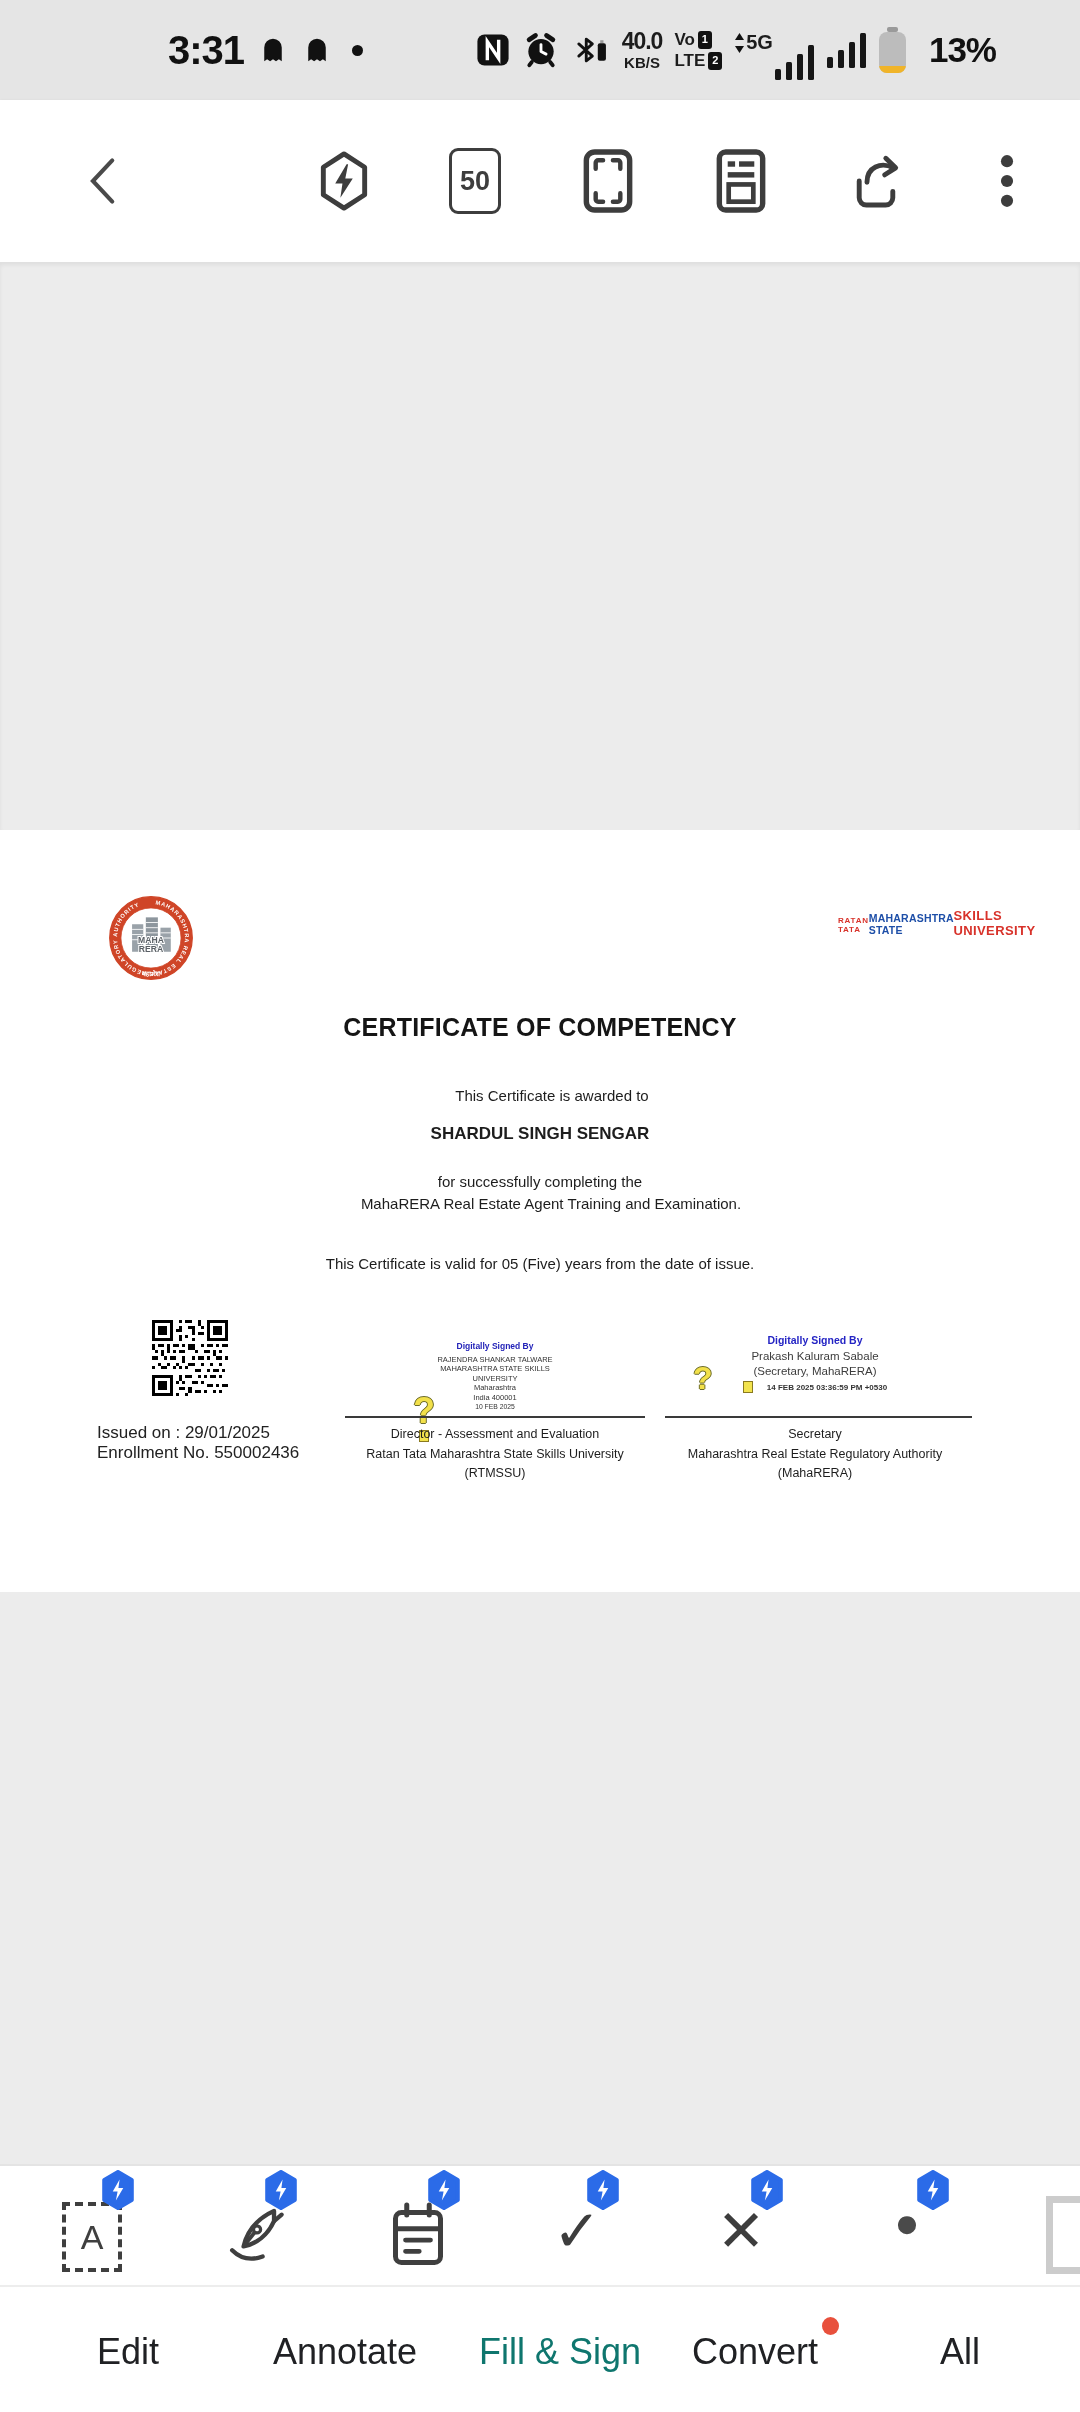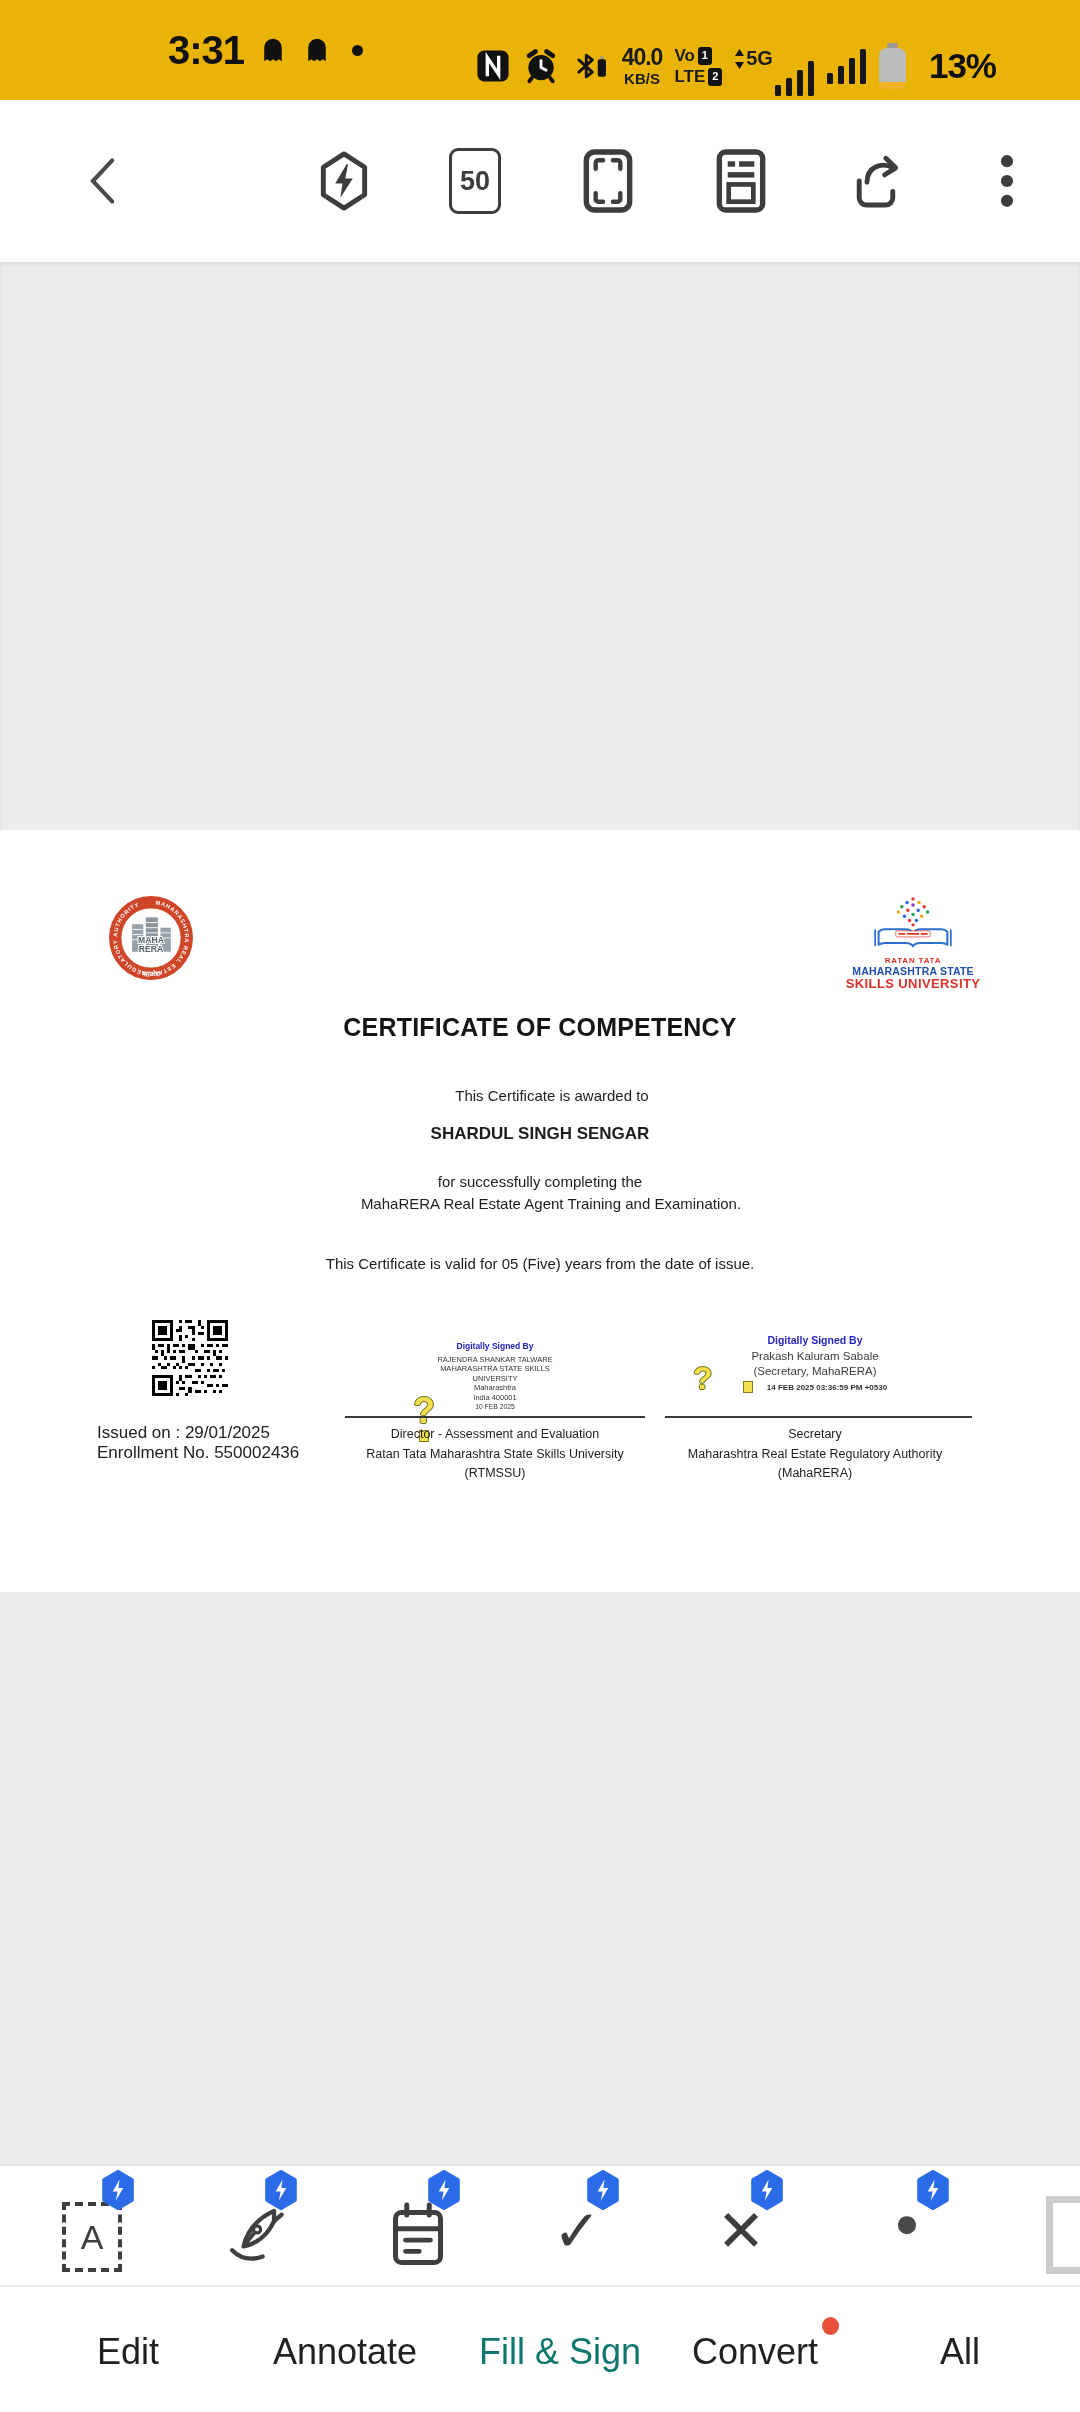--- a/index.html
+++ b/index.html
@@ -1,23 +1,23 @@
 <!DOCTYPE html>
 <html><head>
 <meta charset="utf-8">
 <style>
   html,body{margin:0;padding:0;background:#888;}
   .screen{position:relative;width:1080px;height:2412px;background:#ffffff;overflow:hidden;
           font-family:"Liberation Sans",sans-serif;color:#1c1c1c;}
   .abs{position:absolute;}
 
   
-  .statusbar{position:absolute;top:0;left:0;width:1080px;height:100px;background:#eab308;}
+  .statusbar{position:absolute;top:0;left:0;width:1080px;height:100px;background:#e5e5e5;}
   .st-left{position:absolute;left:168px;top:0;height:100px;display:flex;align-items:center;gap:14px;}
-  .st-right{position:absolute;right:84px;top:16px;height:100px;display:flex;align-items:center;gap:12px;}
+  .st-right{position:absolute;right:84px;top:0;height:100px;display:flex;align-items:center;gap:12px;}
   .st-time{font-size:40px;font-weight:700;letter-spacing:-1px;color:#111;}
   .st-dot{width:11px;height:11px;border-radius:50%;background:#111;margin-left:6px;}
   .speedcol{display:flex;flex-direction:column;align-items:center;line-height:1;}
   .speedcol .v{font-size:23px;font-weight:700;letter-spacing:-1px;}
   .speedcol .u{font-size:15px;font-weight:700;margin-top:2px;}
   .voltecol{display:flex;flex-direction:column;align-items:flex-start;line-height:1;gap:3px;}
   .volterow{display:flex;align-items:center;gap:3px;font-size:17px;font-weight:700;}
   .simchip{display:inline-flex;align-items:center;justify-content:center;width:14px;height:18px;
            background:#111;color:#fff;font-size:11px;font-weight:700;border-radius:3px;}
   .net5g{display:flex;align-items:flex-end;gap:2px;height:60px;}
@@ -61,21 +61,21 @@
   .sig-right{position:absolute;left:650px;top:504px;width:330px;text-align:center;}
   .sig-right .h{font-size:10.5px;font-weight:700;color:#2424c4;margin-bottom:3px;}
   .sig-right .n{font-size:11.5px;color:#3c3c3c;line-height:15px;}
   .sig-right .t{font-size:8px;font-weight:700;color:#333;margin-top:2px;display:flex;align-items:center;justify-content:center;gap:14px;}
   .ybox{display:inline-block;width:8px;height:10px;background:#f2e34e;border:1px solid #8a7a20;}
 
   .qmark{position:absolute;color:#f2e04a;font-weight:700;
          text-shadow:-1px 0 #6b6b2a,1px 0 #6b6b2a,0 -1px #6b6b2a,0 1px #6b6b2a;}
 
   
-  .rtm-logo{position:absolute;left:838px;top:64px;width:150px;display:flex;flex-direction:column;align-items:center;line-height:1.15;}
+  .rtm-logo{position:absolute;left:838px;top:64px;width:150px;display:flex;align-items:center;line-height:1.15;}
   .rtm-l1{font-size:8px;font-weight:700;color:#d8322a;letter-spacing:.8px;margin-top:2px;}
   .rtm-l2{font-size:10.5px;font-weight:700;color:#1e4fa8;letter-spacing:.2px;}
   .rtm-l3{font-size:13px;font-weight:700;color:#d8322a;letter-spacing:.4px;}
 
   
   .toolsbar{position:absolute;top:2164px;left:0;width:1080px;height:121px;background:#fff;border-top:2px solid #e4e4e4;}
   .tool{position:absolute;top:4px;width:64px;height:110px;}
   .tool .icwrap{position:absolute;left:50%;top:32px;transform:translateX(-50%);display:flex;align-items:center;justify-content:center;}
   .badge{position:absolute;left:40px;top:0;}
   .textfield{width:52px;height:62px;border:4px dashed #3f3f3f;display:flex;align-items:center;justify-content:center;

